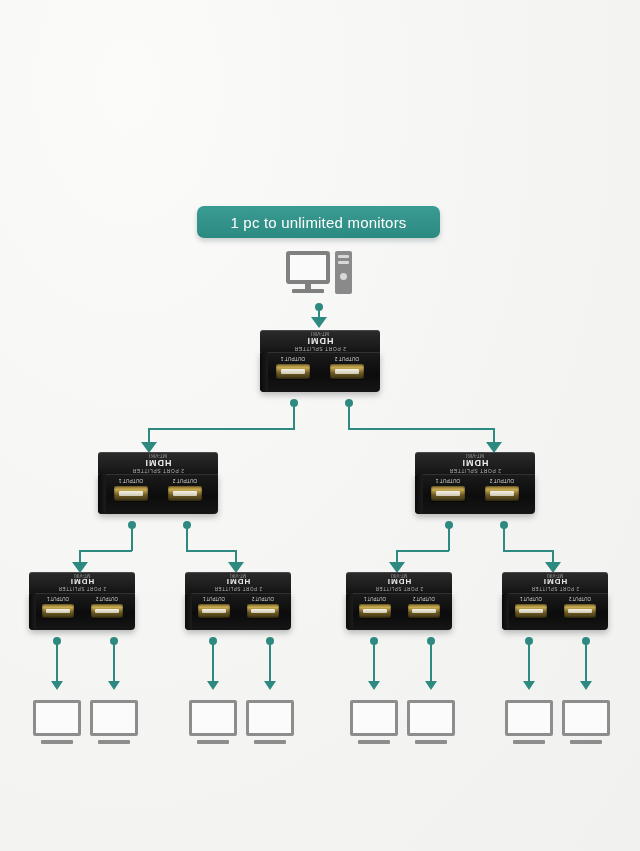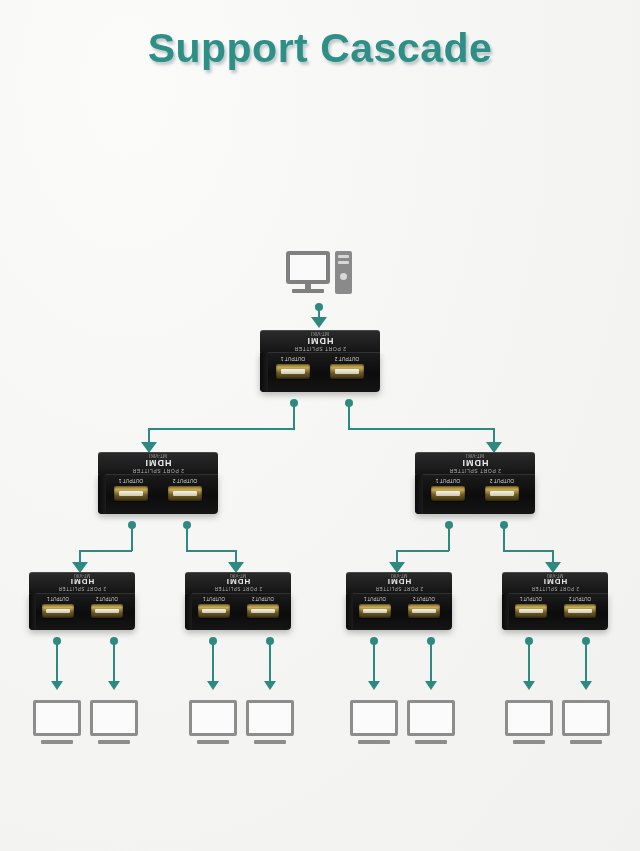--- a/index.html
+++ b/index.html
@@ -110,22 +110,24 @@
   .mini{position:absolute;width:48px;height:44px;}
   .mini .scr{position:absolute;left:0;top:0;width:48px;height:36px;
     border:3px solid #8d8d8d;border-radius:2px;background:#fbfbfb;box-sizing:border-box;}
   .mini .stand{position:absolute;left:8px;top:40px;width:32px;height:4px;background:#8d8d8d;border-radius:1px;}
 </style>
 </head>
 <body>
 
 <div class="stage">
 
-  <div class="title">Support Cascade</div>
-
+
+  <div class="badge">
+    <span>1 pc to unlimited monitors</span>
+  </div>
 
   <div class="pc">
     <div class="mon"></div>
     <div class="neck"></div>
     <div class="base"></div>
     <div class="tower"></div>
     <div class="bay bay1"></div>
     <div class="bay bay2"></div>
     <div class="knob"></div>
   </div>

